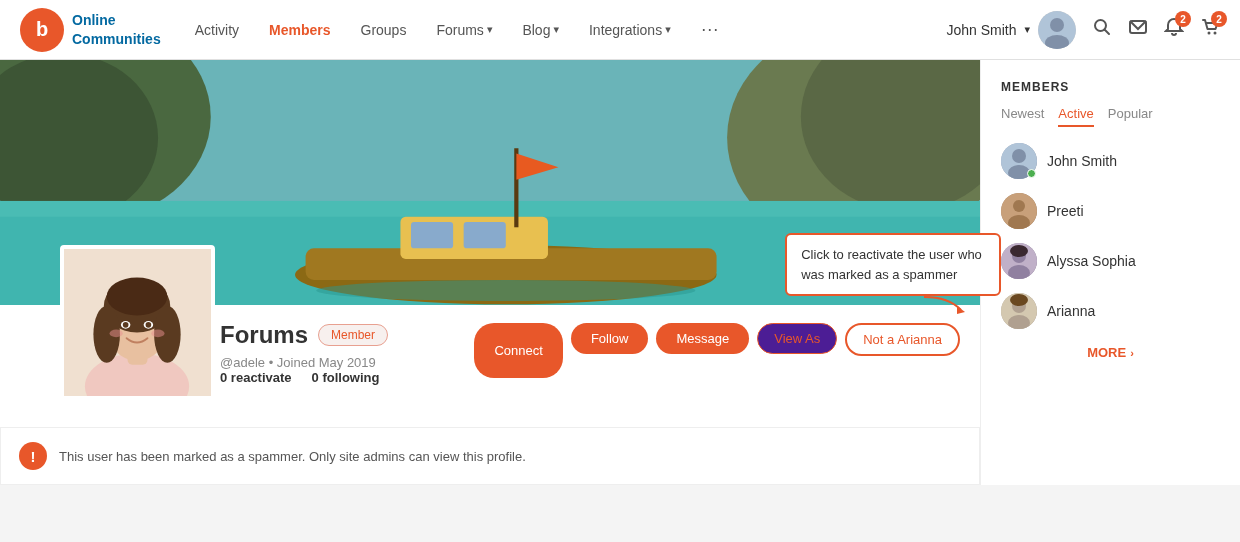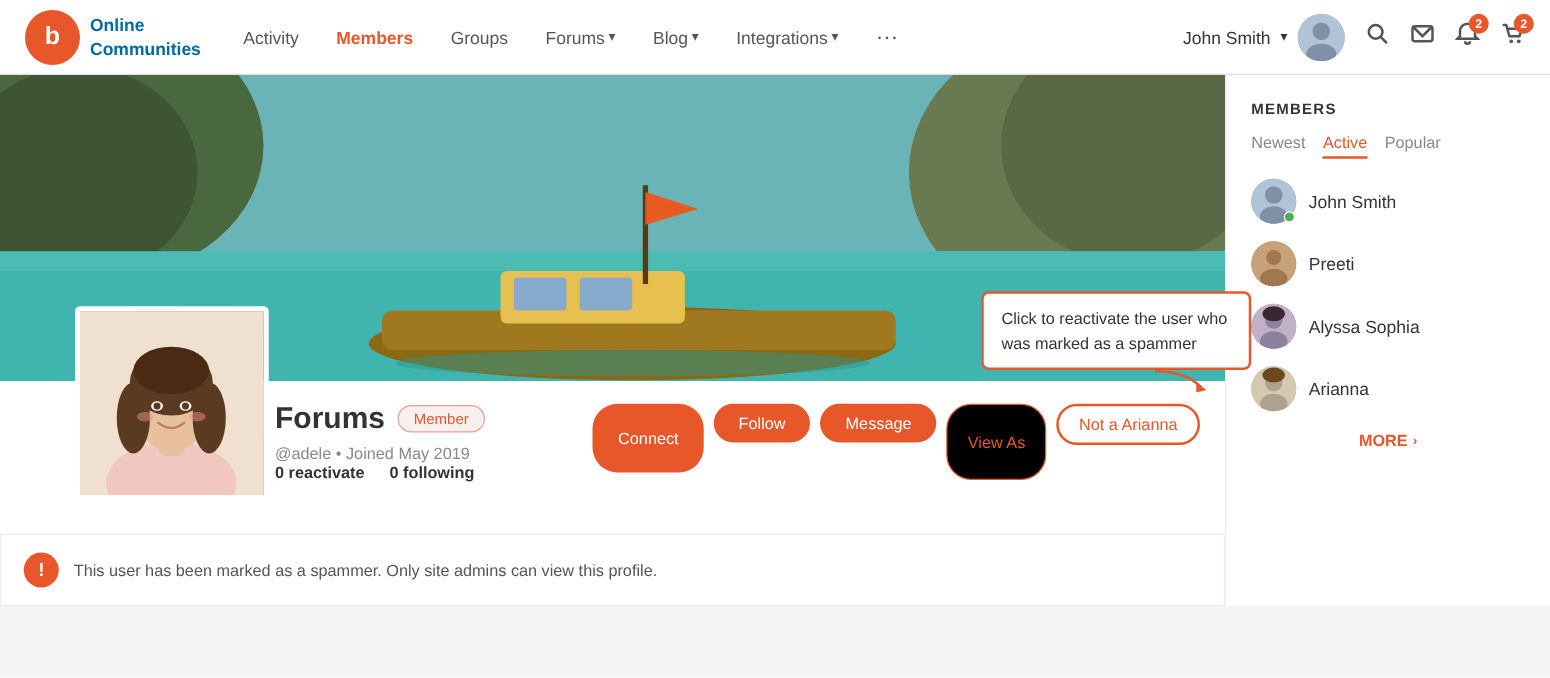--- a/index.html
+++ b/index.html
@@ -106,22 +106,22 @@
     }
     .btn-follow {
       background: #e8572a; color: #fff; border: none; border-radius: 20px;
       padding: 8px 20px; font-size: 13px; cursor: pointer; font-weight: 500;
     }
     .btn-message {
       background: #e8572a; color: #fff; border: none; border-radius: 20px;
       padding: 8px 20px; font-size: 13px; cursor: pointer; font-weight: 500;
     }
     .btn-view-as {
-      background: #000000; color: #e8572a; border: 1.5px solid #e8572a; border-radius: 20px;
-      padding: 22px 16px; font-size: 13px; cursor: pointer; font-weight: 500;
+      background: #4c1d95; color: #e8572a; border: 1.5px solid #e8572a; border-radius: 20px;
+      padding: 7px 16px; font-size: 13px; cursor: pointer; font-weight: 500;
     }
     .btn-not-spammer {
       background: #fff; color: #e8572a; border: 2px solid #e8572a; border-radius: 20px;
       padding: 7px 16px; font-size: 13px; cursor: pointer; font-weight: 500;
       position: relative;
     }
 
     
     .tooltip-wrap { position: relative; display: inline-block; }
     .callout-box {

